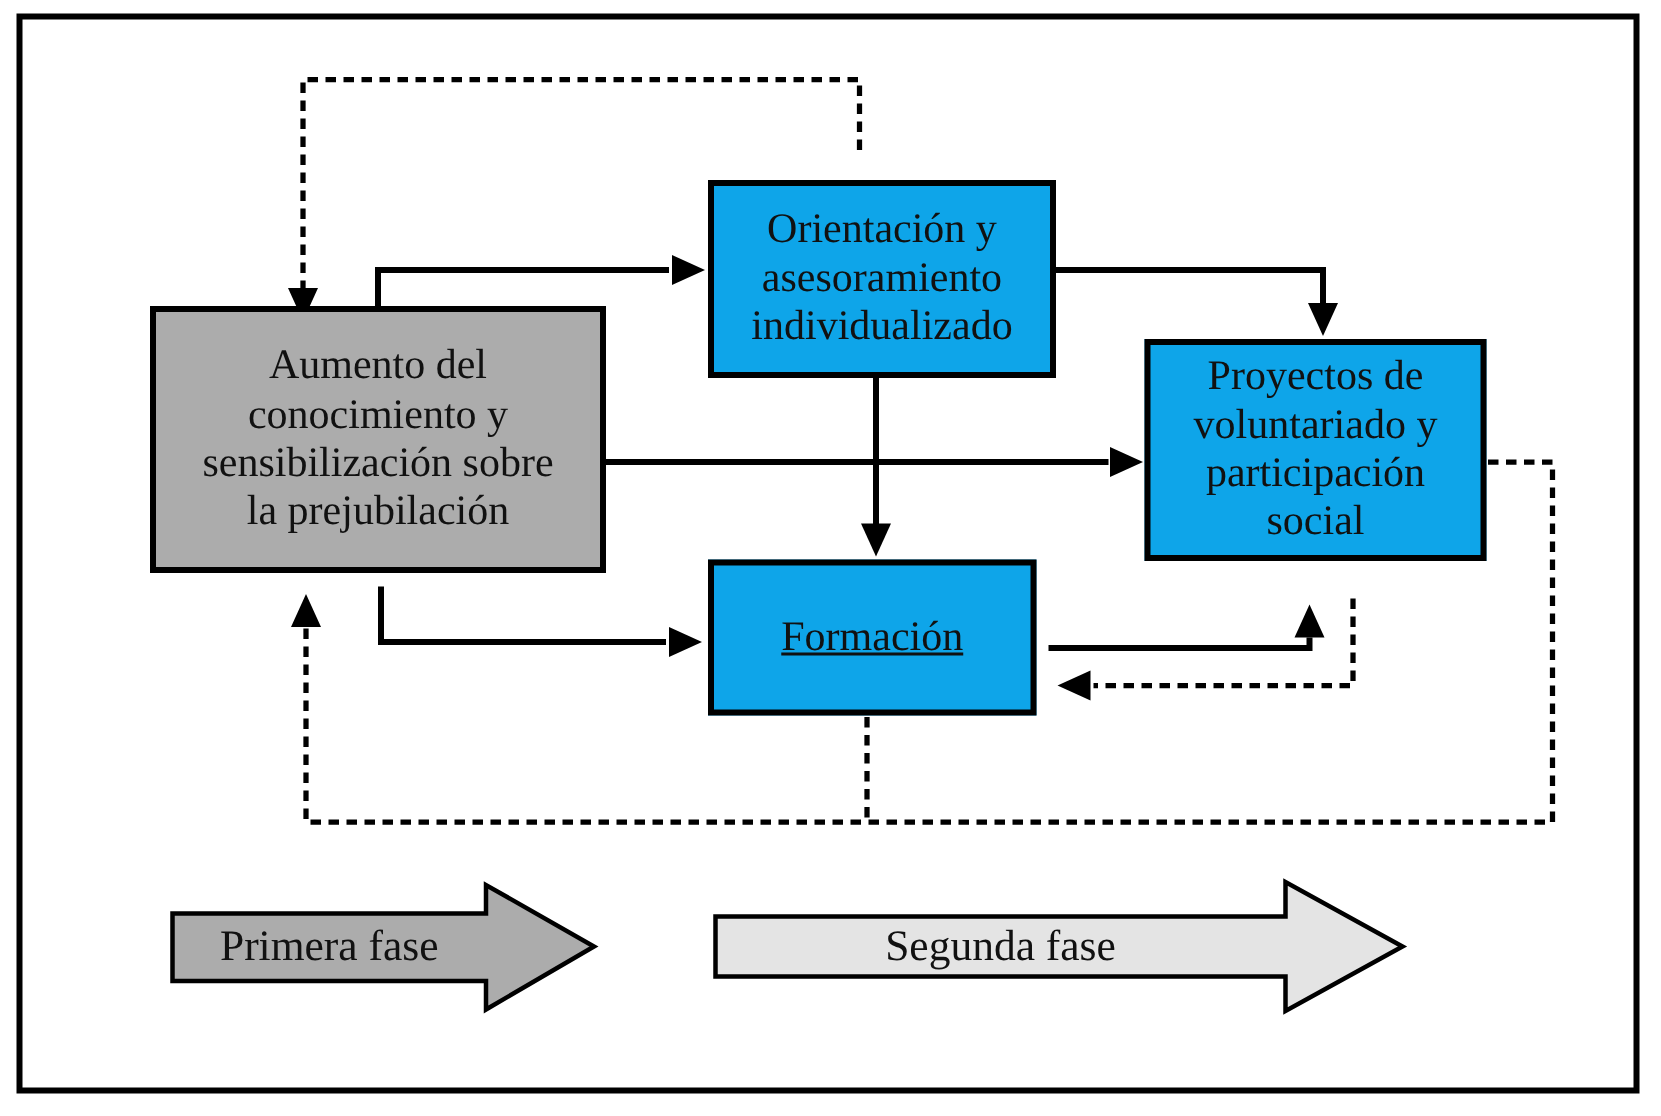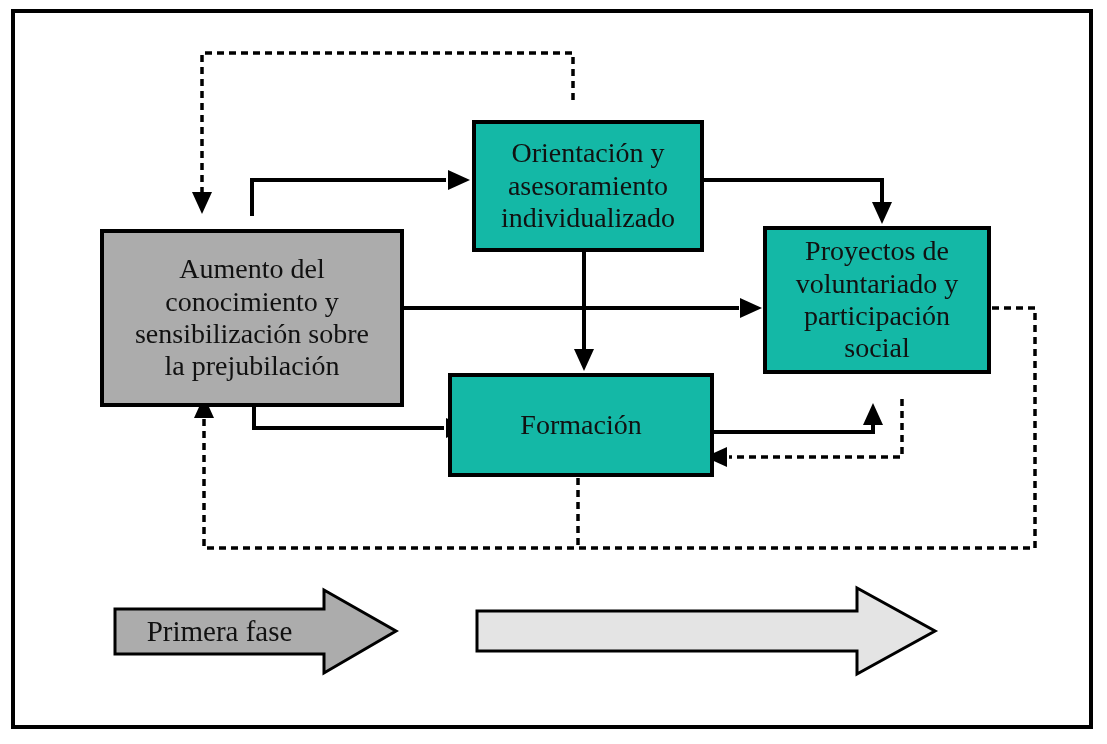--- a/index.html
+++ b/index.html
@@ -39,26 +39,26 @@
     display: flex;
     align-items: center;
     justify-content: center;
     text-align: center;
     white-space: pre-line;
     font-size: 28px;
     line-height: 1.16;
     color: #111111;
   }
   .box--dark  { background: #acacac; }
-  .box--light { background: #14b8a6; }
+  .box--light { background: #0ea5e9; }
 
-  #box-aumento     { left: 100px; top: 229px; width: 304px; height: 178px; }
+  #box-aumento     { left: 100px; top: 204px; width: 304px; height: 178px; }
   #box-orientacion { left: 472px; top: 120px; width: 232px; height: 132px; }
   #box-proyectos   { left: 763px; top: 226px; width: 228px; height: 148px; }
-  #box-formacion   { left: 448px; top: 373px; width: 266px; height: 104px; }
+  #box-formacion   { left: 472px; top: 373px; width: 219px; height: 104px; text-decoration: underline; }
 
   .phase-label {
     position: absolute;
     display: flex;
     align-items: center;
     justify-content: center;
     text-align: right;
     font-size: 29px;
     color: #111111;
   }
@@ -131,13 +131,14 @@
 
   <div id="box-proyectos" class="box box--light">Proyectos de
 voluntariado y
 participación
 social</div>
 
   <div id="box-formacion" class="box box--light">Formación</div>
 
   <div id="label-primera" class="phase-label">Primera fase</div>
 
+  <div id="label-segunda" class="phase-label">Segunda fase</div>
 </div>
 
 </body></html>

